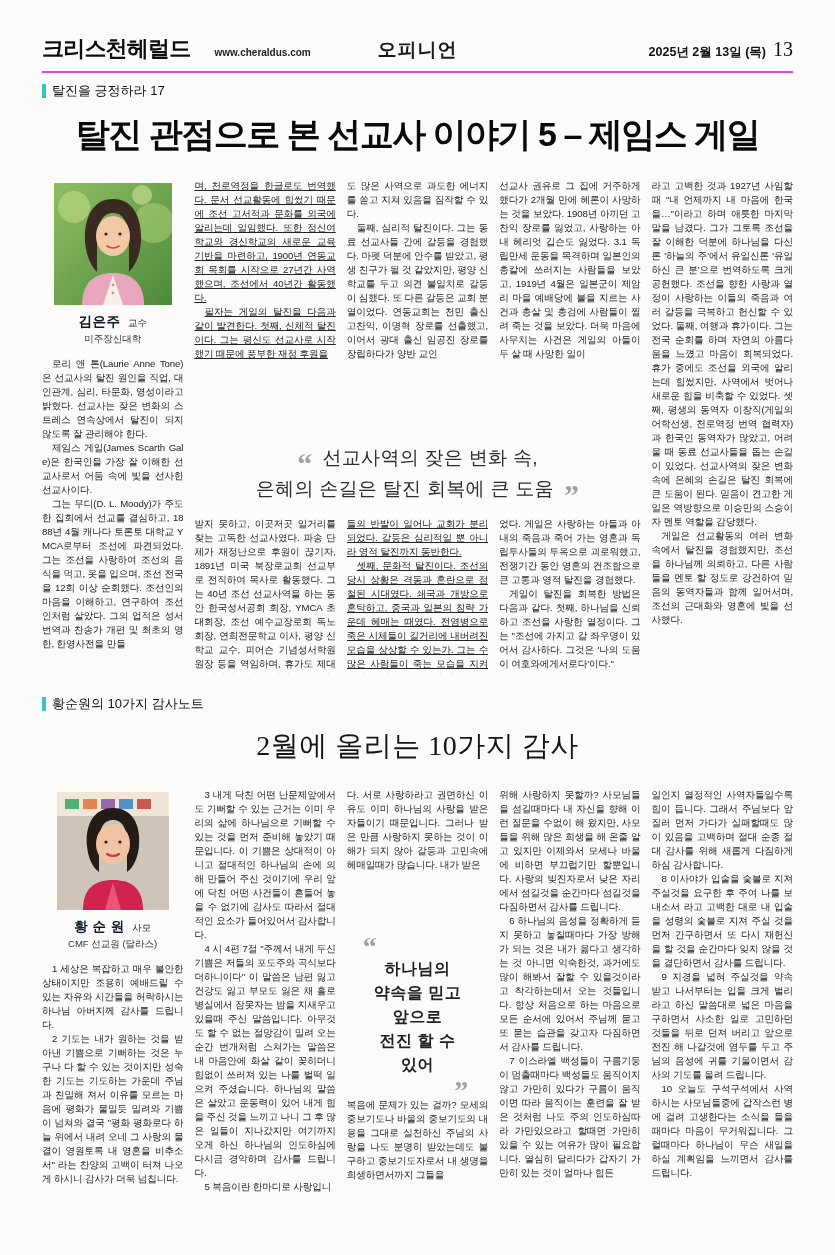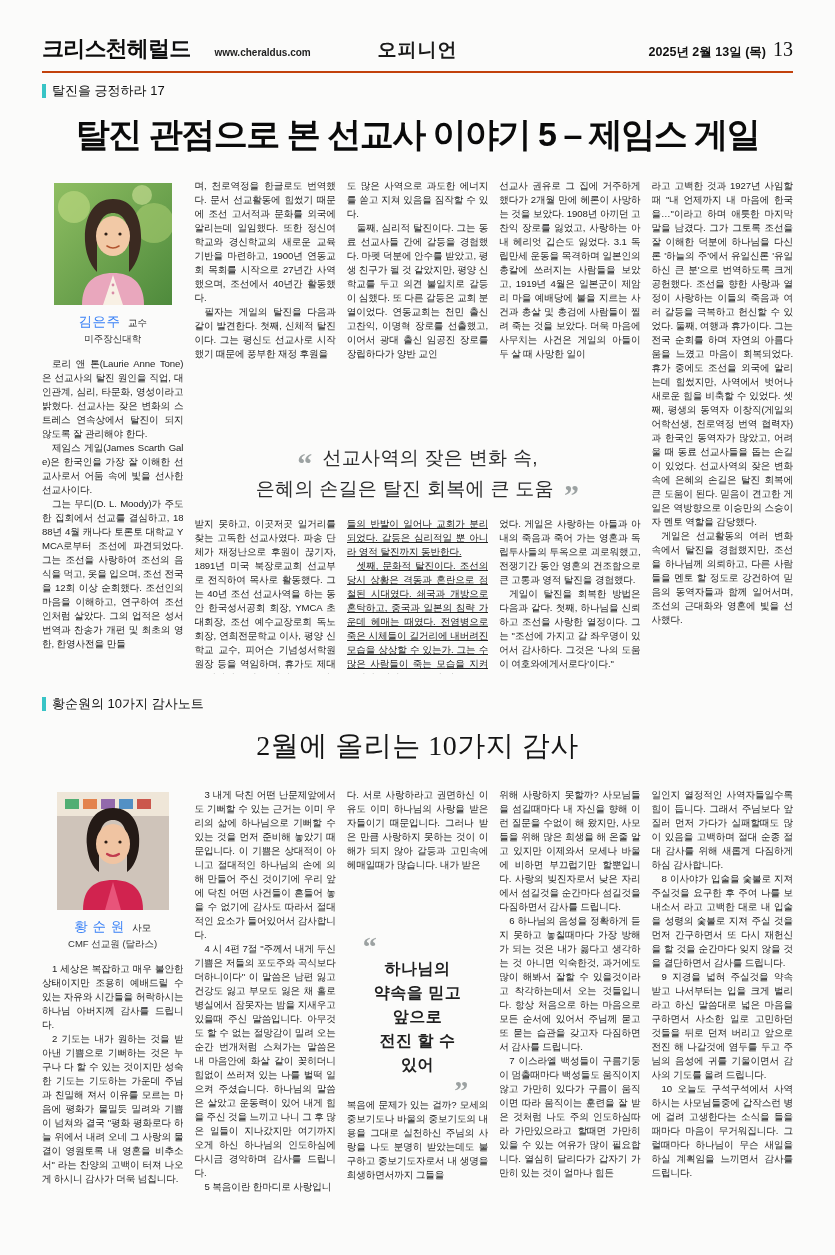--- a/index.html
+++ b/index.html
@@ -8,21 +8,21 @@
     background:#fbfbfa;
     font-family:"Liberation Sans", sans-serif;
     color:#1a1a1a;
     position:relative; overflow:hidden;
   }
   .page { position:absolute; inset:0; padding:34px 42px 0; box-sizing:border-box; }
 
   
   .masthead-row{
     display:grid; grid-template-columns:1fr auto 1fr; align-items:baseline;
-    border-bottom:2px solid #c2410c; padding-bottom:7px;
+    border-bottom:2px solid #d946ef; padding-bottom:7px;
   }
   .mh-left{ display:flex; align-items:baseline; }
   .masthead{ font-size:22px; font-weight:900; letter-spacing:-0.8px; color:#0d0d0d; }
   .website{ font-size:10px; font-weight:700; margin-left:24px; color:#222; }
   .section-title{ text-align:center; font-size:19px; font-weight:800; letter-spacing:1px; }
   .dateline{ text-align:right; font-size:12.5px; font-weight:700; color:#111; }
   .page-number{ font-family:"Liberation Serif", serif; font-size:20px; font-weight:400; margin-left:7px; }
 
   
   .kicker{ display:flex; align-items:center; gap:6px; margin-top:10px; height:16px; }
@@ -51,33 +51,33 @@
   }
   .coltext{
     font-size:9.6px; line-height:14px; letter-spacing:-0.1px;
     text-align:justify; word-break:break-all; overflow:hidden; color:#222;
   }
   .para{ margin:0; }
   .para + .para{ text-indent:10px; }
   .indent-first .para:first-child{ text-indent:10px; }
 
   .c1 { grid-column:1; grid-row:1/4; }
-  .c2r1{ grid-column:2; grid-row:1; } .c3r1{ grid-column:3; grid-row:1; } .c4r1{ grid-column:4; grid-row:1; }
+  .c2r1{ grid-column:2; grid-row:1;text-decoration:underline; } .c3r1{ grid-column:3; grid-row:1; } .c4r1{ grid-column:4; grid-row:1; }
   .pq1 { grid-column:2/5; grid-row:2; }
   .c2r3{ grid-column:2; grid-row:3; } .c3r3{ grid-column:3; grid-row:3;text-decoration:underline; } .c4r3{ grid-column:4; grid-row:3; }
   .c5 { grid-column:5; grid-row:1/4; }
 
   .b1{ grid-column:1; grid-row:1/4; } .b2{ grid-column:2; grid-row:1/4; }
   .b3r1{ grid-column:3; grid-row:1; } .bq{ grid-column:3; grid-row:2; } .b3r3{ grid-column:3; grid-row:3; }
   .b4{ grid-column:4; grid-row:1/4; } .b5{ grid-column:5; grid-row:1/4; }
 
   
   .author-photo{ display:block; margin:4px auto 7px; }
   .author-caption{ text-align:center; margin-bottom:11px; }
-  .author-name{ font-size:13.5px; font-weight:400; color:#3b82f6; letter-spacing:0.5px; }
+  .author-name{ font-size:13.5px; font-weight:700; color:#0f172a; letter-spacing:0.5px; }
   .author-title{ font-size:9.5px; font-weight:400; margin-left:3px; color:#222; }
   .author-affil{ font-size:9.5px; color:#333; margin-top:2px; }
 
   
   .pullquote1{ display:flex; align-items:center; justify-content:center; text-align:center; }
   .pq1-text{ font-size:19px; line-height:31px; font-weight:500; color:#2c2c2c; letter-spacing:0.3px; }
   .pq-mark{
     font-family:"Liberation Serif", serif; font-weight:700;
     font-size:30px; color:#9ca2a2; line-height:0;
   }

